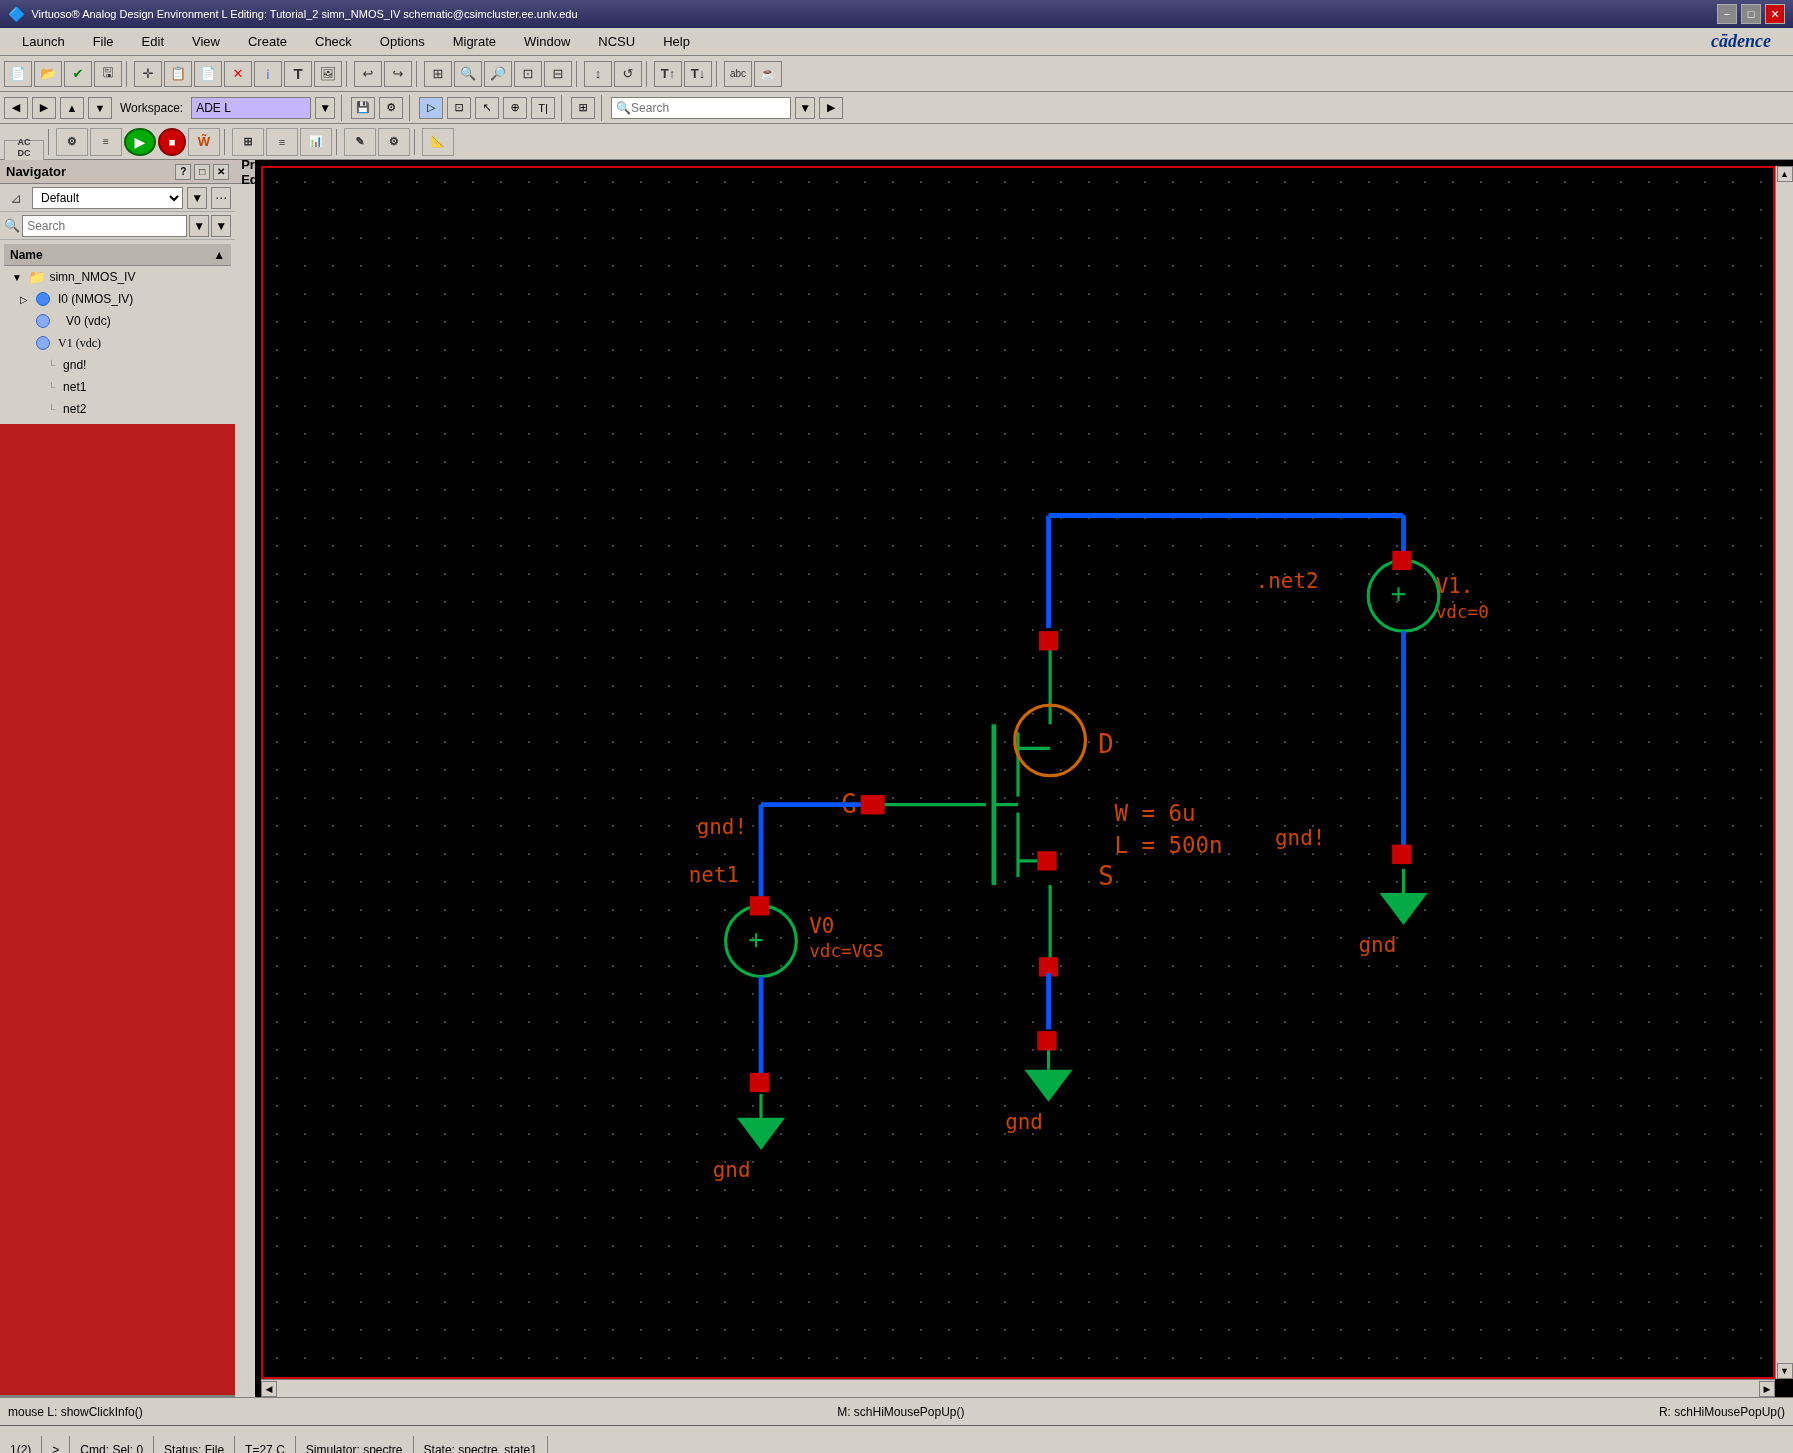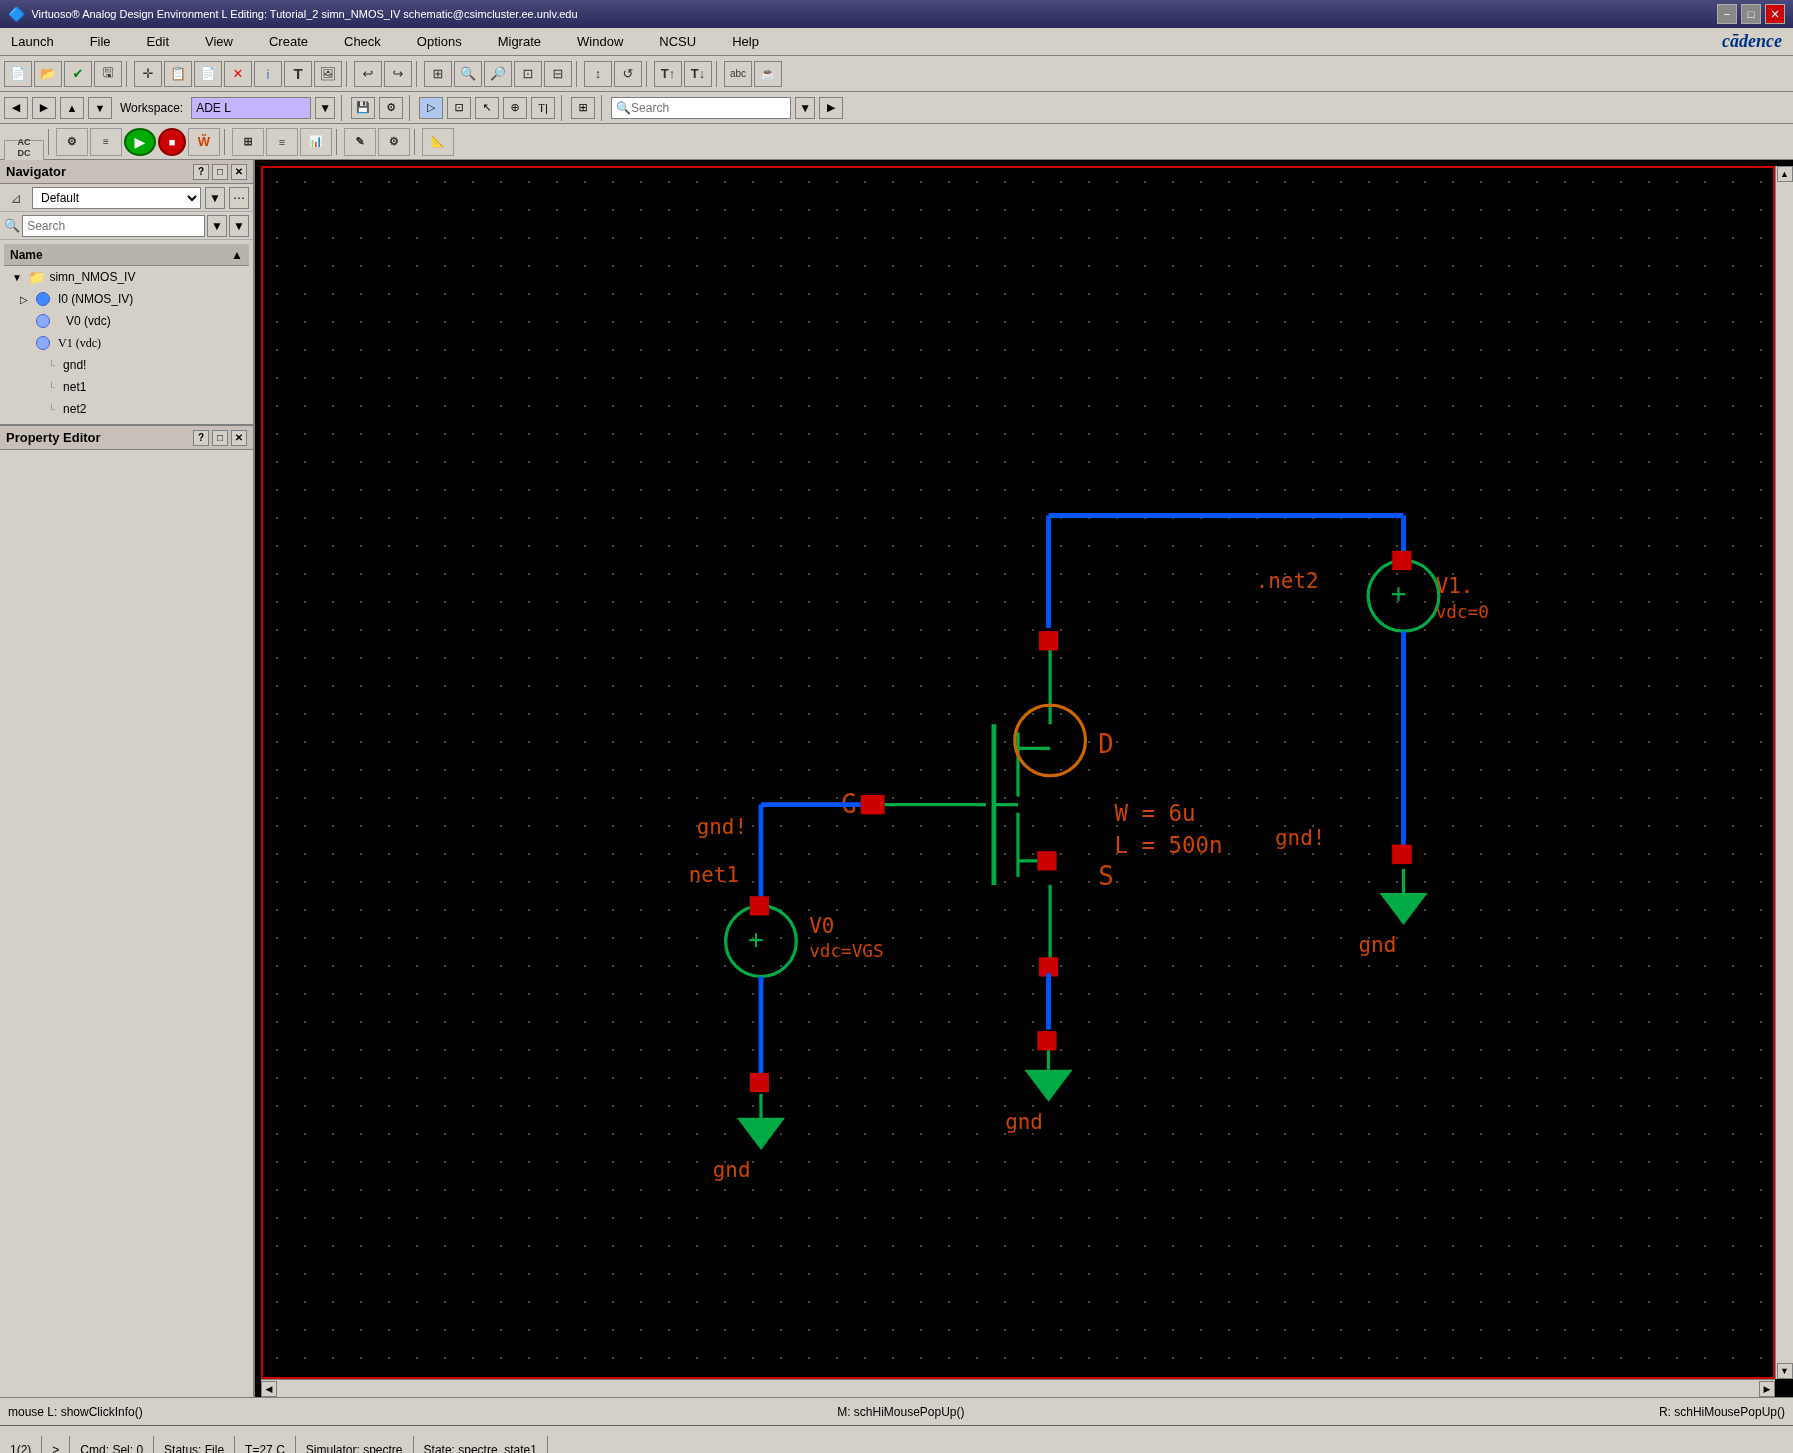--- a/index.html
+++ b/index.html
@@ -25,23 +25,23 @@
       cursor: pointer; background: #888; color: white; font-size: 11px;
     }
 
     
     #menu-bar {
       width: 100%;
       height: 28px;
       background: #d4d0c8;
       display: flex;
       align-items: center;
-      padding: 0 1px;
+      padding: 0 12px;
       border-bottom: 1px solid #808080;
-      gap: 16px;
+      gap: 8px;
     }
     #menu-bar .menu-item {
       padding: 2px 10px;
       cursor: pointer;
       font-size: 13px;
       color: #000;
       text-decoration: none;
     }
     #cadence-logo {
       margin-left: auto;
@@ -156,24 +156,23 @@
       display: flex;
       width: 100%;
       height: calc(1453px - 28px - 28px - 36px - 32px - 36px - 28px - 28px);
       background: #c0c0c0;
     }
 
     
     #left-panel {
       width: 255px;
       min-width: 255px;
-      background: #a3a3a3;
+      background: #b91c1c;
       border-right: 2px solid #808080;
       display: flex;
-      flex-direction: column;
     }
 
     
     #navigator {
       flex: 0 0 auto;
       border-bottom: 2px solid #808080;
     }
     .panel-header {
       height: 24px;
       background: #c8c0b8;

